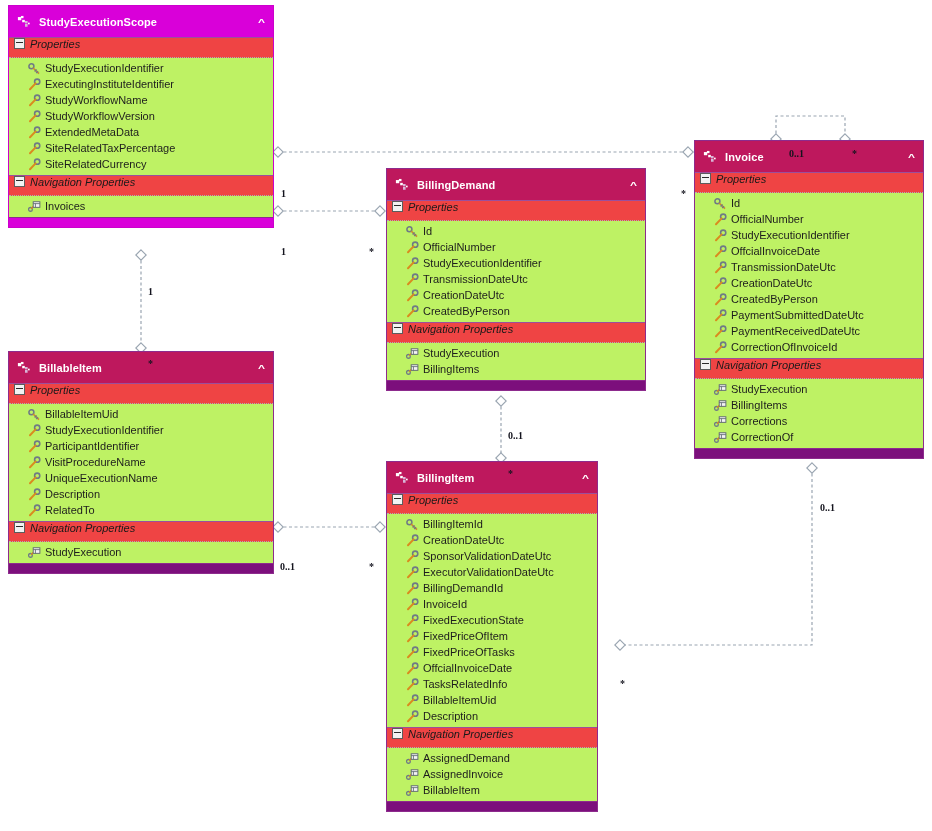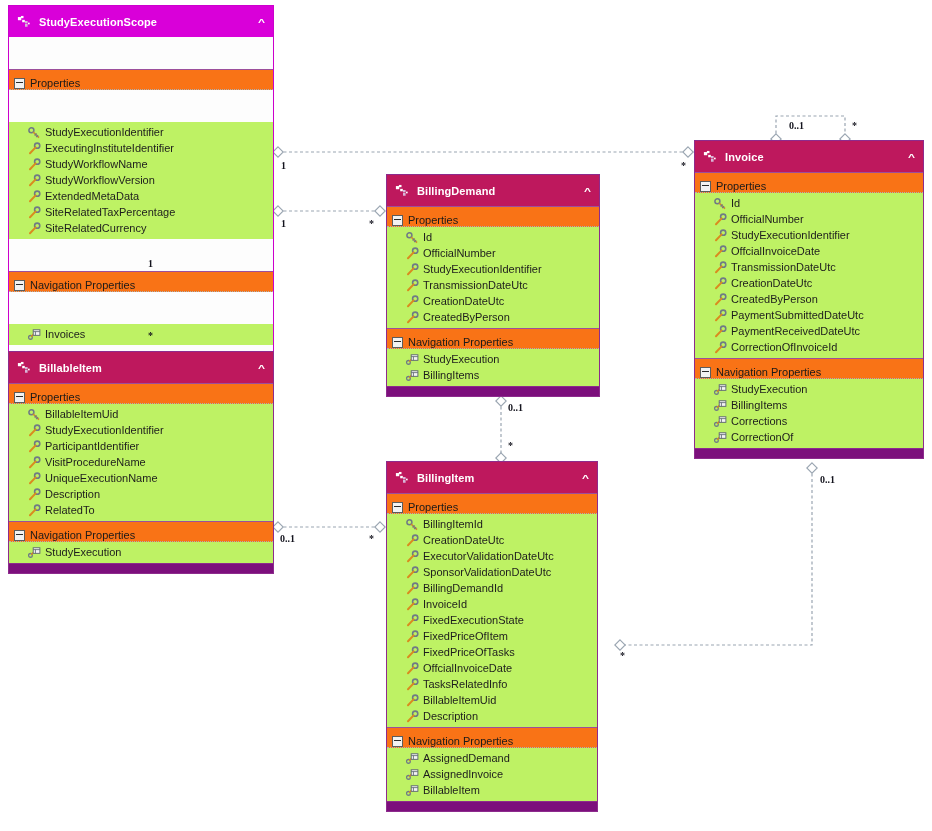--- a/index.html
+++ b/index.html
@@ -17,21 +17,21 @@
 
   
   .entity{
     position:absolute;
     box-sizing:border-box;
     background:#fdfdfd;
     border:1px solid #8d2b8d;
     display:flex;flex-direction:column;
     z-index:5;
   }
-  .entity.selected{border-color:#cc00cc;gap:32px;}
+  .entity.selected{border-color:#cc00cc;}
 
   .e-header{
     height:31px;
     background:#be185d;
     display:flex;align-items:center;
     padding:0 8px 0 7px;
     flex:0 0 auto;
   }
   .entity.selected .e-header{background:#d900d9;}
   .e-title{
@@ -44,29 +44,30 @@
     letter-spacing:.1px;
   }
   .chev{
     color:#ffffff;font-size:12px;line-height:1;
     transform:scaleY(.8);
     font-weight:bold;
   }
   .ico-class{width:15px;height:14px;flex:0 0 auto;}
 
   .e-section{
-    background:#f97316;
+    background:#ef4444;
     border-top:1px solid #9c4f9c;
     border-bottom:1px dotted #b0b0b0;
     height:19px;
-    display:flex;align-items:flex-end;
+    display:flex;align-items:flex-start;
     padding-left:5px;
     font-size:11px;
     color:#1a1a1a;
     flex:0 0 auto;
+    font-style:italic;
   }
   .e-section .boxglyph{
     display:inline-block;width:9px;height:9px;
     border:1px solid #5c5c5c;background:#f2f2f2;
     position:relative;margin-right:5px;flex:0 0 auto;
   }
   .e-section .boxglyph:before{
     content:"";position:absolute;left:1px;right:1px;top:3px;
     height:1px;background:#2b2b2b;
   }
@@ -93,20 +94,21 @@
 
   
   .mult{
     position:absolute;
     font-size:10px;
     font-weight:bold;
     color:#14141e;
     z-index:7;
     white-space:nowrap;
     font-family:"Liberation Serif", serif;
+    margin-top:28px;
   }
 </style>
 </head>
 <body>
 
 <div id="canvas">
   <svg class="links" id="links-svg" xmlns="http://www.w3.org/2000/svg">
       <g>
         <polyline points="278,152 841,152" fill="none" stroke="#9aa5b1" stroke-width="1.2" stroke-dasharray="3,2.5"></polyline>
         <polygon points="278,146.8 283.2,152 278,157.2 272.8,152" fill="#ffffff" stroke="#9aa5b1" stroke-width="1.1"></polygon>
@@ -224,21 +226,21 @@
               <circle cx="2.6" cy="9.6" r="2.0" fill="none" stroke="#6f7a86" stroke-width="1.4"></circle>
               <path d="M3.9 8.4 L6.2 6.0" stroke="#d98b1f" stroke-width="1.7" stroke-linecap="round"></path>
               <rect x="5.6" y="1.4" width="7.2" height="6.0" fill="#f4f4f4" stroke="#5d6670" stroke-width="1"></rect>
               <path d="M5.6 3.4 H12.8 M8.0 3.4 V7.4" stroke="#5d6670" stroke-width="0.9"></path>
             </svg>
             <span>Invoices</span>
           </div>
         </div>
         <div class="e-footer"></div>
       </div>
-      <div class="entity" style="left: 386px; top: 174px; width: 214px;">
+      <div class="entity" style="left: 386px; top: 168px; width: 260px;">
         <div class="e-header">
           <svg class="ico-class" viewBox="0 0 16 15">
             <path d="M2 2.2 L5.6 2.2 L5.6 5.6 L2 5.6 Z" fill="#ffffff"></path>
             <path d="M5.2 1.0 L8.0 1.0 L8.0 3.4 L5.2 3.4 Z" fill="#ffffff"></path>
             <path d="M6.6 5.2 L9.4 5.2 L9.4 7.8 L6.6 7.8 Z" fill="#ffffff"></path>
             <path d="M9.6 6.4 L12.4 6.4 L12.4 9.0 L9.6 9.0 Z" fill="#d8b6d8"></path>
             <path d="M9.6 9.6 L12.4 9.6 L12.4 12.6 L9.6 12.6 Z" fill="#d8b6d8"></path>
             <path d="M12.8 8.2 L14.6 8.2 L14.6 10.0 L12.8 10.0 Z" fill="#ffffff"></path>
           </svg>
           <span class="e-title">BillingDemand</span>
@@ -574,28 +576,28 @@
               <circle cx="9.2" cy="3.7" r="2.6" fill="none" stroke="#6f7a86" stroke-width="1.6"></circle>
               <path d="M7.6 5.4 L2.0 11.2" stroke="#d98b1f" stroke-width="2" fill="none" stroke-linecap="round"></path>
             </svg>
             <span>CreationDateUtc</span>
           </div>
           <div class="e-row">
             <svg class="ico" viewBox="0 0 13 13">
               <circle cx="9.2" cy="3.7" r="2.6" fill="none" stroke="#6f7a86" stroke-width="1.6"></circle>
               <path d="M7.6 5.4 L2.0 11.2" stroke="#d98b1f" stroke-width="2" fill="none" stroke-linecap="round"></path>
             </svg>
+            <span>SponsorValidationDateUtc</span>
+          </div>
+          <div class="e-row">
+            <svg class="ico" viewBox="0 0 13 13">
+              <circle cx="9.2" cy="3.7" r="2.6" fill="none" stroke="#6f7a86" stroke-width="1.6"></circle>
+              <path d="M7.6 5.4 L2.0 11.2" stroke="#d98b1f" stroke-width="2" fill="none" stroke-linecap="round"></path>
+            </svg>
             <span>ExecutorValidationDateUtc</span>
-          </div>
-          <div class="e-row">
-            <svg class="ico" viewBox="0 0 13 13">
-              <circle cx="9.2" cy="3.7" r="2.6" fill="none" stroke="#6f7a86" stroke-width="1.6"></circle>
-              <path d="M7.6 5.4 L2.0 11.2" stroke="#d98b1f" stroke-width="2" fill="none" stroke-linecap="round"></path>
-            </svg>
-            <span>SponsorValidationDateUtc</span>
           </div>
           <div class="e-row">
             <svg class="ico" viewBox="0 0 13 13">
               <circle cx="9.2" cy="3.7" r="2.6" fill="none" stroke="#6f7a86" stroke-width="1.6"></circle>
               <path d="M7.6 5.4 L2.0 11.2" stroke="#d98b1f" stroke-width="2" fill="none" stroke-linecap="round"></path>
             </svg>
             <span>BillingDemandId</span>
           </div>
           <div class="e-row">
             <svg class="ico" viewBox="0 0 13 13">

